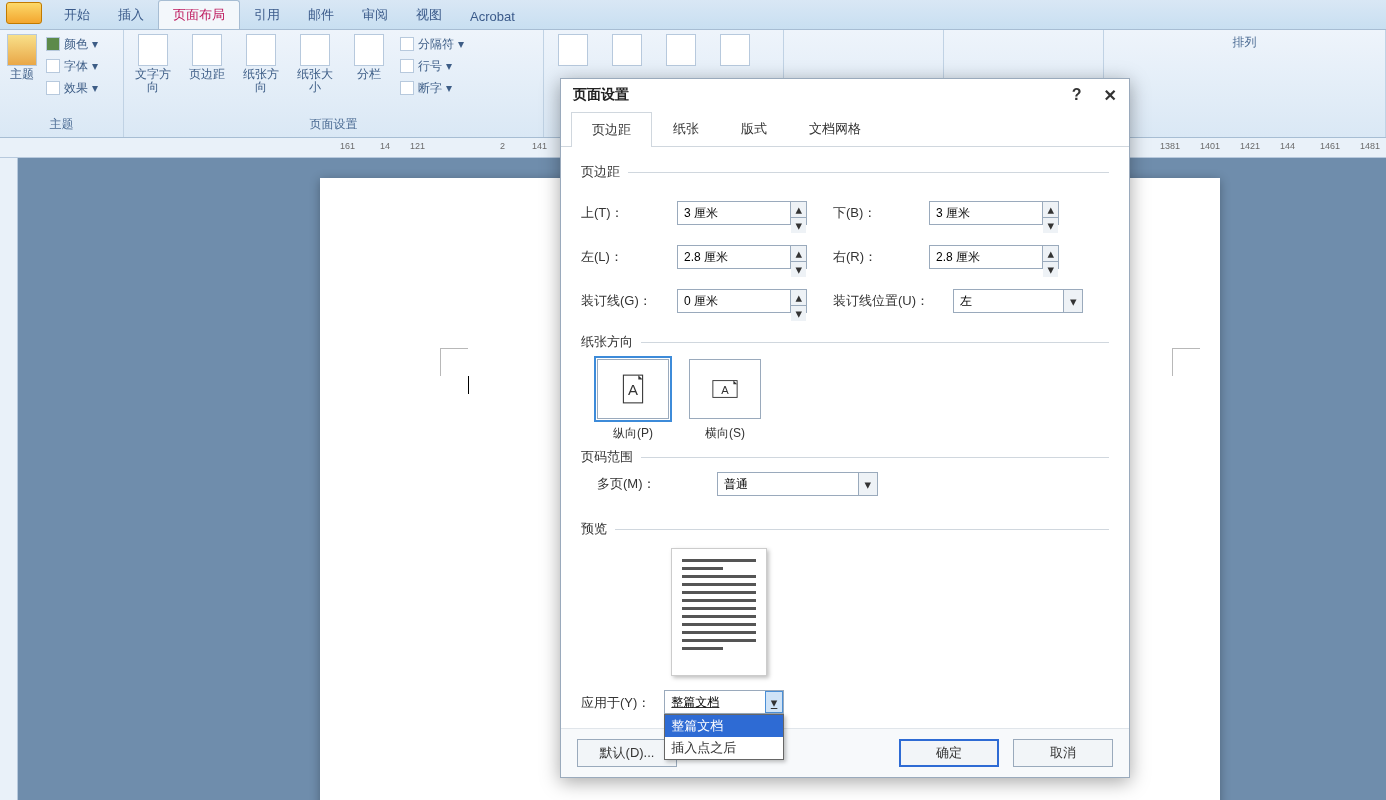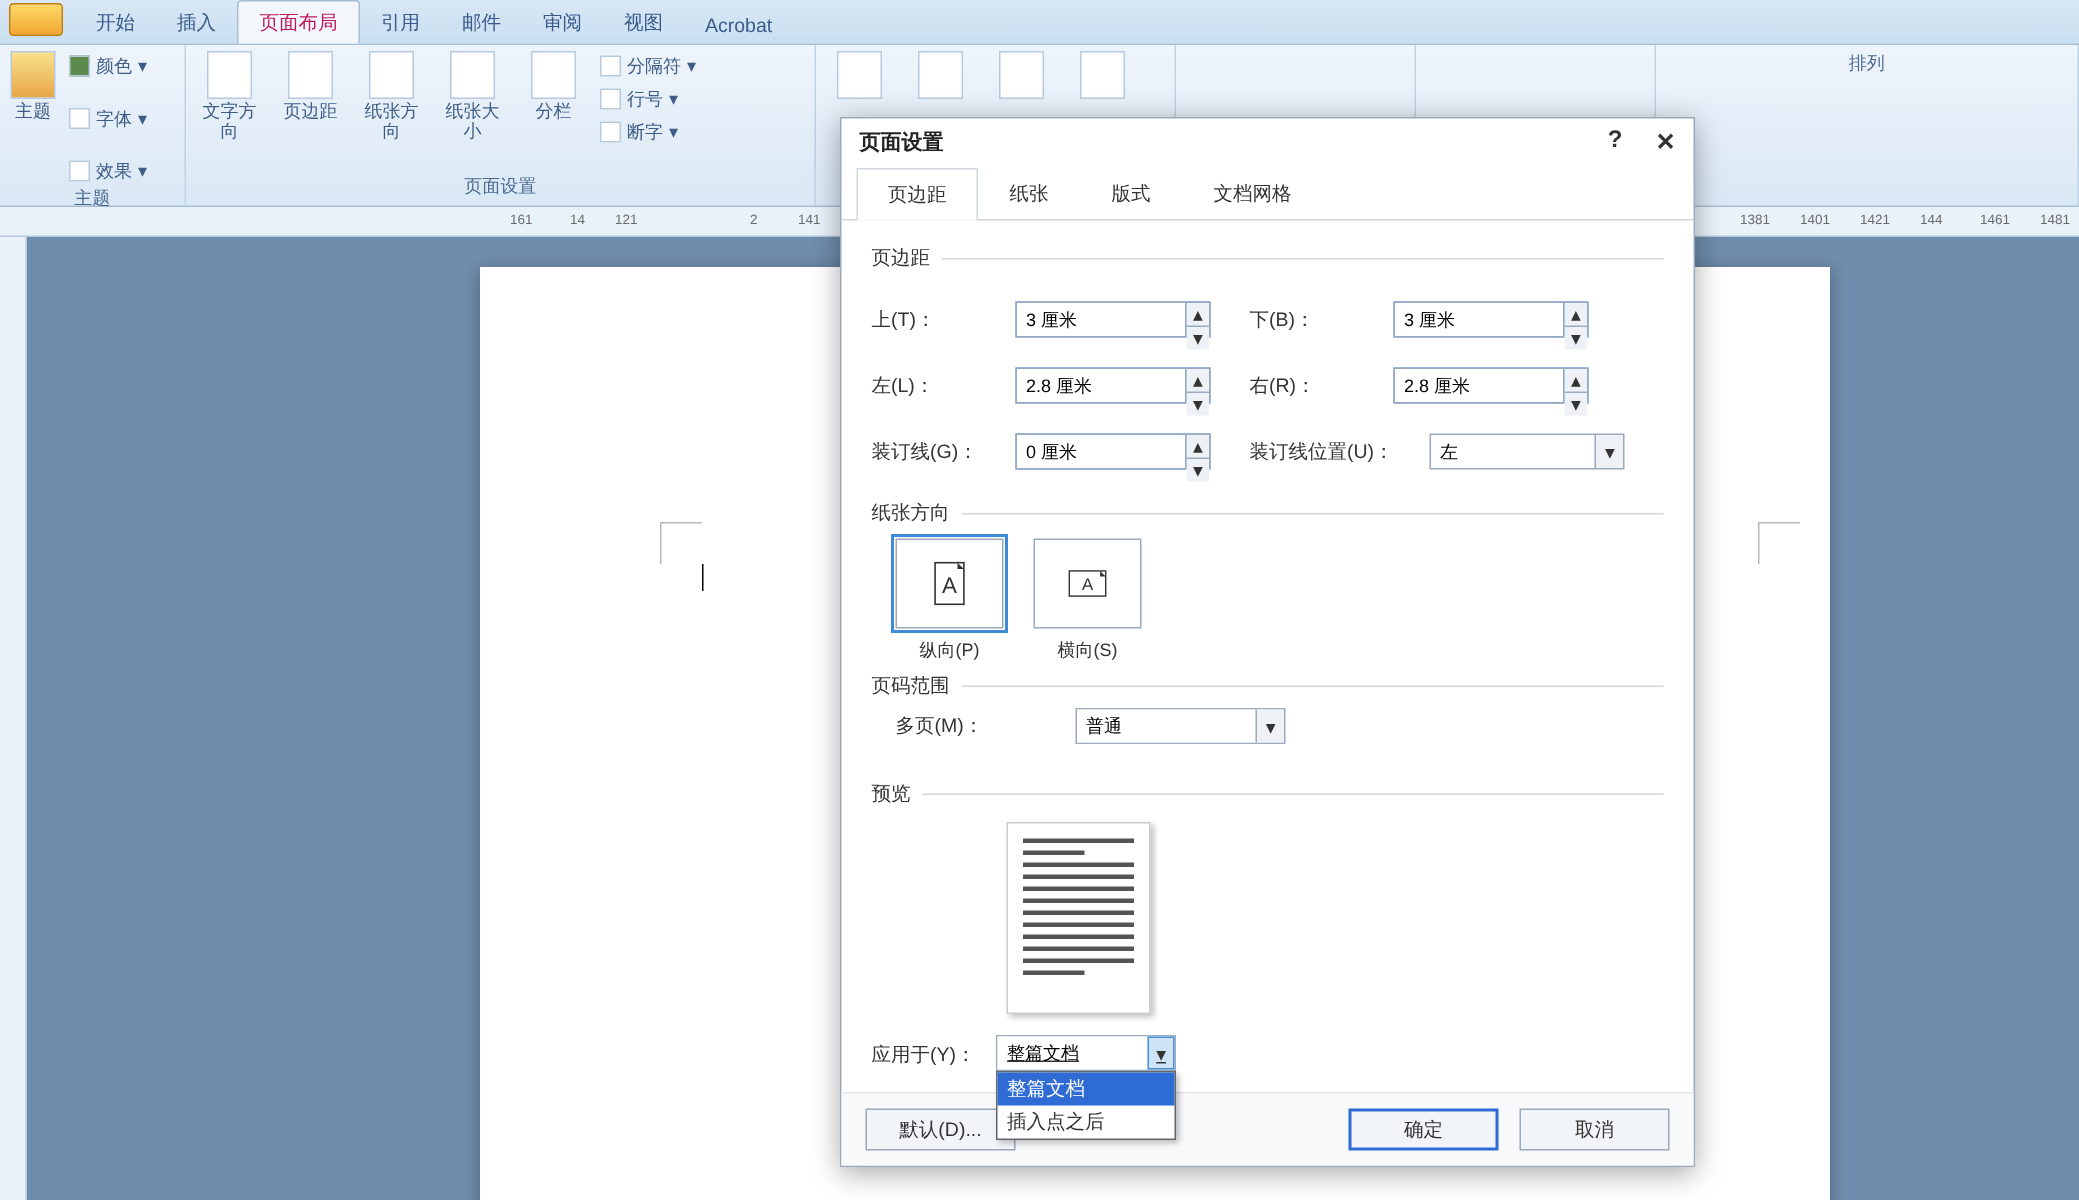--- a/index.html
+++ b/index.html
@@ -37,21 +37,21 @@
   .dlg-title .ctrls span{cursor:default;}
   .dlg-tabs{display:flex;border-bottom:1px solid #d0d7de;padding:0 10px;}
   .dlg-tab{padding:8px 20px;border:1px solid transparent;border-bottom:none;font-size:13px;color:#333;}
   .dlg-tab.active{border-color:#d0d7de;background:#fff;position:relative;top:1px;}
   .dlg-body{padding:10px 20px 14px;}
   .fs-title{font-size:13px;color:#333;margin:6px 0;display:flex;align-items:center;gap:8px;}
   .fs-title::after{content:"";flex:1;height:1px;background:#d0d7de;}
   .row2{display:flex;gap:26px;margin:20px 0;}
   .fld{display:flex;align-items:center;gap:10px;}
   .fld label{width:86px;font-size:13px;}
-  .spin{display:flex;align-items:stretch;border:1px solid #9aaabc;height:24px;width:130px;background:#3b82f6;}
+  .spin{display:flex;align-items:stretch;border:1px solid #9aaabc;height:24px;width:130px;background:#0c4a6e;}
   .spin input{border:none;outline:none;width:100%;padding:0 6px;font-size:12px;}
   .spin .arrows{width:18px;display:flex;flex-direction:column;border-left:1px solid #9aaabc;}
   .spin .arrows div{flex:1;display:flex;align-items:center;justify-content:center;border-bottom:1px solid #9aaabc;background:#eef2f6;}
   .spin .arrows div:last-child{border-bottom:none;}
   .combo{display:flex;align-items:stretch;border:1px solid #9aaabc;height:24px;width:130px;background:#fff;}
   .combo input{border:none;outline:none;width:100%;padding:0 6px;font-size:12px;}
   .combo .dd{width:22px;background:#eef2f6;border-left:1px solid #9aaabc;display:flex;align-items:center;justify-content:center;}
   .orient-row{display:flex;gap:20px;margin:8px 0 2px 16px;}
   .orient{display:flex;flex-direction:column;align-items:center;gap:6px;}
   .orient .box{width:72px;height:60px;border:1px solid #9aaabc;display:flex;align-items:center;justify-content:center;background:#fff;}
@@ -92,21 +92,21 @@
   </div>
 
   <div class="ribbon">
 
     <div class="group" style="width:124px">
       <div class="group-row">
         <div class="rbtn" style="width:32px">
           <div class="ic" style="background:linear-gradient(#f8e08a,#e9a747)"></div>
           <div class="lbl">主题</div>
         </div>
-        <div style="display:flex;flex-direction:column;gap:15px">
+        <div style="display:flex;flex-direction:column;gap:2px">
           <div class="small-line"><div class="dot" style="background:#5c8a4a"></div><span>颜色</span>▾</div>
           <div class="small-line"><div class="dot"></div><span>字体</span>▾</div>
           <div class="small-line"><div class="dot"></div><span>效果</span>▾</div>
         </div>
       </div>
       <div class="group-label">主题</div>
     </div>
 
     <div class="group" style="width:420px">
       <div class="group-row">
@@ -296,21 +296,21 @@
                 <text x="15" y="17" font-size="12" text-anchor="middle" fill="#333">A</text>
               </svg>
             </div>
           <div class="cap">横向(S)</div>
         </div>
       </div>
 
       <div class="fs-title">页码范围</div>
       <div class="fld" style="margin-left:16px">
         <label style="width:110px">多页(M)：</label>
-        <div class="combo" style="width:140px">
+        <div class="combo" style="width:161px">
           <input value="普通" style="">
           <div class="dd">▾</div>
         </div>
       </div>
 
       <div class="fs-title" style="margin-top:24px">预览</div>
       <div class="preview-box">
         <div class="ln"></div>
           <div class="ln short"></div>
           <div class="ln"></div>

